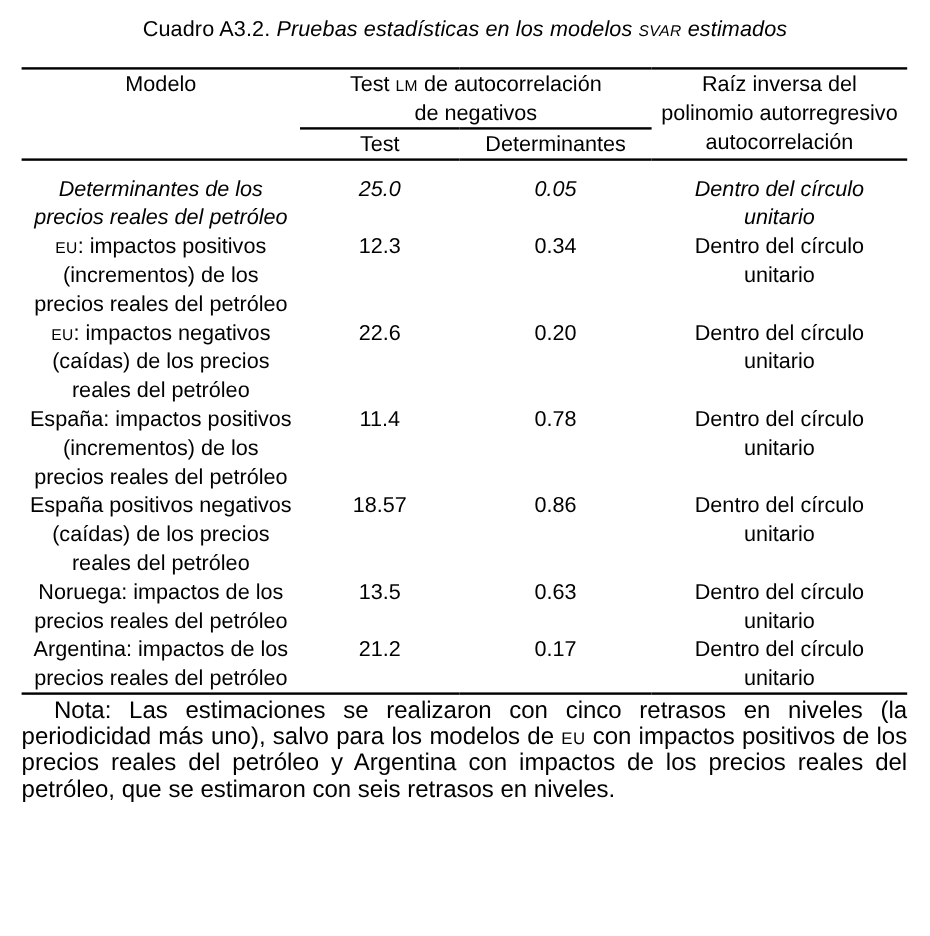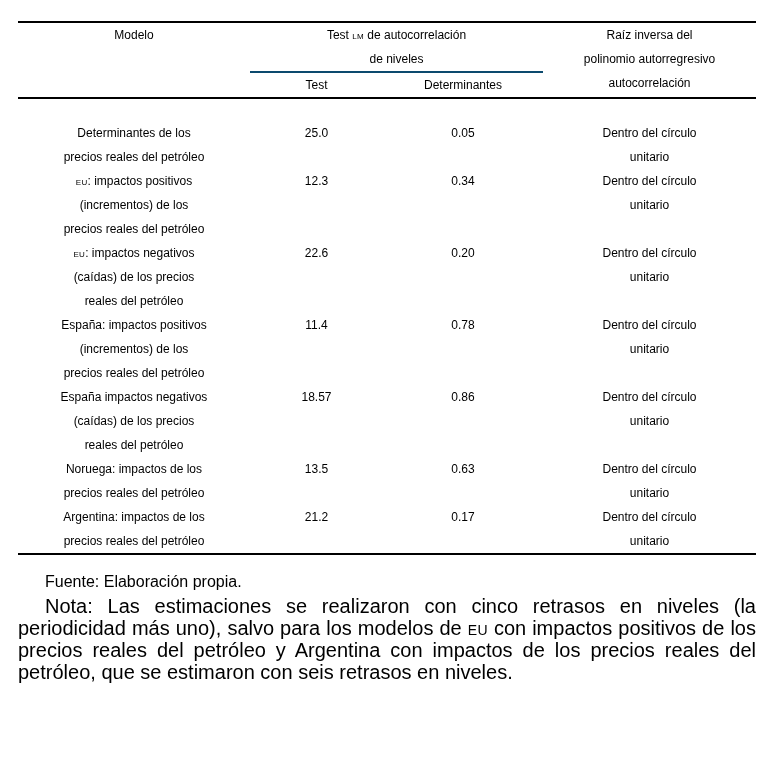--- a/index.html
+++ b/index.html
@@ -25,77 +25,78 @@
   .italic { font-style: italic; }
   .sc { font-variant: small-caps; letter-spacing: 0.3px; }
 
   table.svar {
     border-collapse: collapse;
     table-layout: fixed;
     width: 738px;
     margin: 21px 0 0 18px;
     border-top: 2px solid #000;
     border-bottom: 2px solid #000;
-    font-size: 12px;
+    font-size: 18px;
     line-height: 24px;
   }
   table.svar th, table.svar td {
     font-weight: 400;
     vertical-align: top;
     text-align: center;
     padding: 0;
   }
   .col-modelo { width: 232px; }
   .col-test   { width: 133px; }
   .col-prob   { width: 160px; }
   .col-raiz   { width: 213px; }
 
   .th-modelo { padding-top: 9px; }
-  .th-lm     { padding: 9px 0 4px; border-bottom: 2px solid #0c4a6e; }
+  .th-lm     { padding: 9px 0 4px; border-bottom: 2px solid #000000; }
   .th-raiz   { padding-top: 9px; }
   .th-sub    { padding: 6px 0 9px; }
 
   tbody td { padding: 5px 2px; }
-  tbody tr:first-child td { border-top: 2px solid #000; padding-top: 22px; }
+  tbody tr:first-child td { border-top: 2px solid #000; padding-top: 11px; font-style: italic; }
 
   .fuente {
     margin: 16px 19px 0 18px;
     font-size: 16px;
     line-height: 22px;
     text-indent: 27px;
   }
   .nota {
     margin: 2px 19px 0 18px;
     font-size: 20px;
     line-height: 22px;
     text-indent: 27px;
     text-align: justify;
   }
 </style>
 </head>
 <body>
 
 <div class="page">
 
+  <p class="title"><span>Cuadro A3.2. </span><span class="italic">Pruebas estadísticas en los modelos </span><span class="italic sc">svar</span><span class="italic"> estimados</span></p>
 
   <table class="svar">
     <colgroup>
       <col class="col-modelo">
         <col class="col-test">
         <col class="col-prob">
         <col class="col-raiz">
     </colgroup>
     <thead>
       <tr>
         <th rowspan="2" class="th-modelo">
           <div>Modelo</div>
         </th>
         <th colspan="2" class="th-lm">
           <div><span>Test </span><span class="sc">lm</span><span> de autocorrelación</span></div>
-          <div>de niveles</div>
+          <div>de negativos</div>
         </th>
         <th rowspan="2" class="th-raiz">
           <div>Raíz inversa del</div>
           <div>polinomio autorregresivo</div>
           <div>autocorrelación</div>
         </th>
       </tr>
       <tr>
         <th class="th-sub">Test</th>
         <th class="th-sub">Determinantes</th>
@@ -148,21 +149,21 @@
         </td>
         <td>11.4</td>
         <td>0.78</td>
         <td>
           <div>Dentro del círculo</div>
           <div>unitario</div>
         </td>
       </tr>
       <tr>
         <td>
-          <div>España impactos negativos</div>
+          <div>España positivos negativos</div>
           <div>(caídas) de los precios</div>
           <div>reales del petróleo</div>
         </td>
         <td>18.57</td>
         <td>0.86</td>
         <td>
           <div>Dentro del círculo</div>
           <div>unitario</div>
         </td>
       </tr>
@@ -186,17 +187,16 @@
         <td>21.2</td>
         <td>0.17</td>
         <td>
           <div>Dentro del círculo</div>
           <div>unitario</div>
         </td>
       </tr>
     </tbody>
   </table>
 
-  <p class="fuente">Fuente: Elaboración propia.</p>
 
   <p class="nota"><span>Nota: Las estimaciones se realizaron con cinco retrasos en niveles (la periodicidad más uno), salvo para los modelos de </span><span class="sc">eu</span><span> con impactos positivos de los precios reales del petróleo y Argentina con impactos de los precios reales del petróleo, que se estimaron con seis retrasos en niveles.</span></p>
 
 </div>
 
 </body></html>

